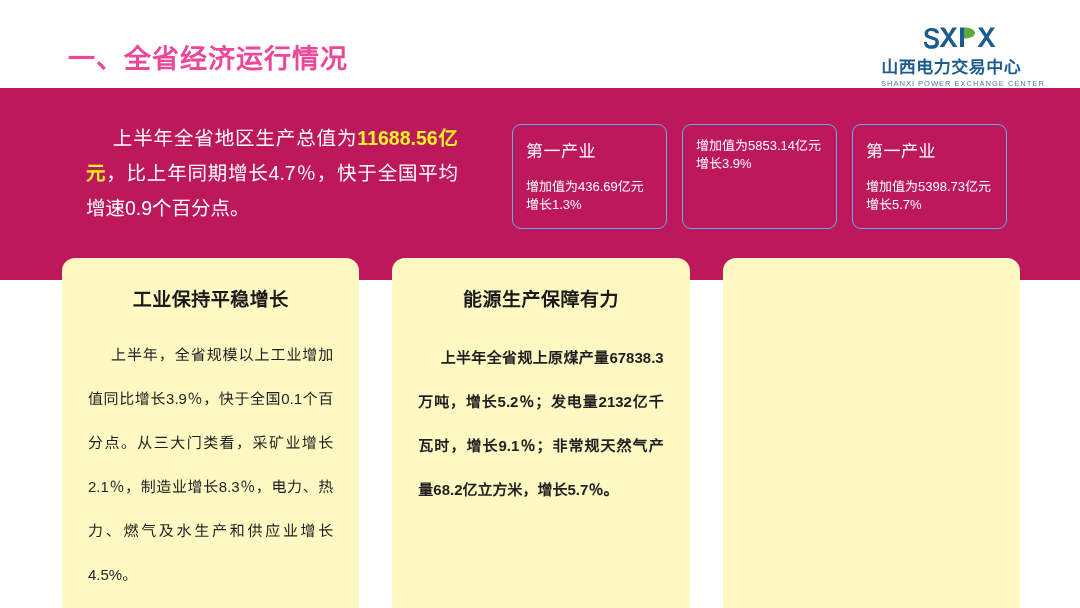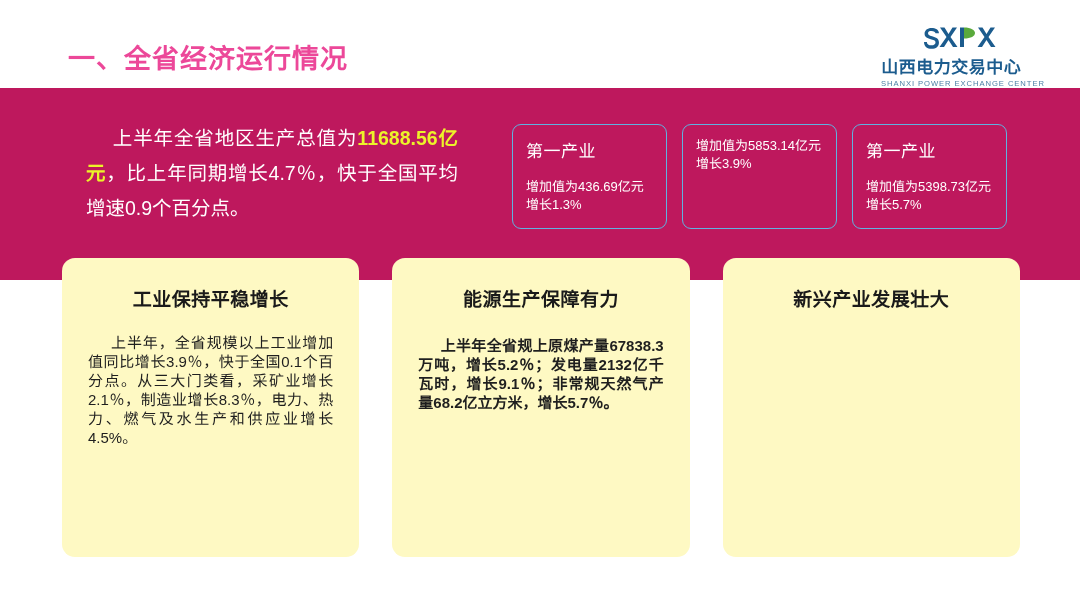--- a/index.html
+++ b/index.html
@@ -150,21 +150,21 @@
   .card-title {
     font-size: 19px;
     font-weight: bold;
     color: #1a1a1a;
     text-align: center;
     letter-spacing: 0.5px;
     margin-bottom: 22px;
   }
   .card-body {
     font-size: 15px;
-    line-height: 19px;
+    line-height: 44px;
     color: #1f1f1f;
     text-align: justify;
     text-justify: inter-ideograph;
   }
   .card-body .indent {
     display: inline-block;
     width: 22px;
   }
   .card--center .card-body {
     text-align: justify;
@@ -237,16 +237,15 @@
     <div class="card-title">工业保持平稳增长</div>
     <div class="card-body"><span class="indent"></span><span>上半年，全省规模以上工业增加值同比增长3.9％，快于全国0.1个百分点。从三大门类看，采矿业增长2.1％，制造业增长8.3％，电力、热力、燃气及水生产和供应业增长4.5%。</span></div>
   </div>
 
   <div class="card card--center">
     <div class="card-title">能源生产保障有力</div>
     <div class="card-body"><span class="indent"></span><span>上半年全省规上原煤产量67838.3万吨，增长5.2％；发电量2132亿千瓦时，增长9.1％；非常规天然气产量68.2亿立方米，增长5.7％。</span></div>
   </div>
 
   <div class="card">
-    <div class="card-title">新兴产业发展壮大</div>
   </div>
 
 </div>
 
 </body></html>

